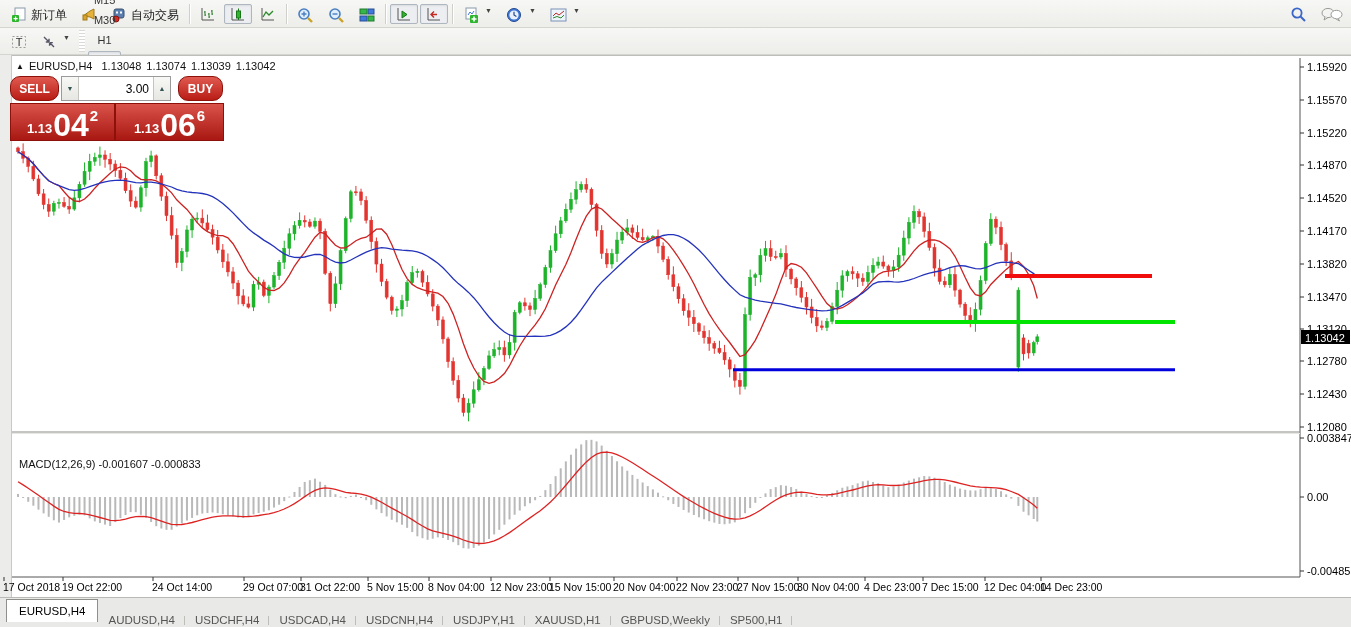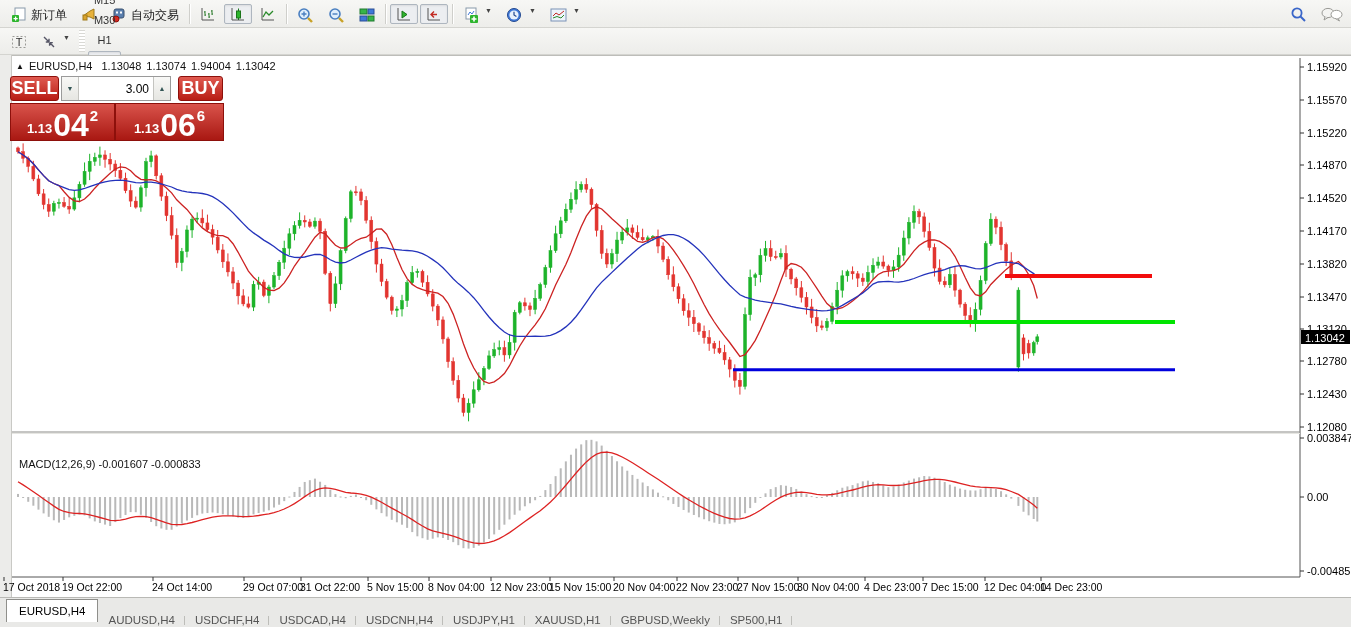--- a/index.html
+++ b/index.html
@@ -20,21 +20,21 @@
   #chartwin{position:absolute;left:0;top:55px;width:1351px;height:542px;background:#fff;border-top:1px solid #bdbdb9;}
   #leftmargin{position:absolute;left:0;top:55px;width:11px;height:542px;background:#ececea;border-right:1px solid #c9c9c5;}
   #chart-title{position:absolute;left:16px;top:60px;font-size:11px;color:#111;display:flex;gap:5px;align-items:center;}
   #chart-title .tri{font-size:8px;}
   #chart-title .sym{margin-right:4px;}
   #macd-label{position:absolute;left:19px;top:458px;font-size:11px;color:#111;}
   svg text{font-family:"Liberation Sans",sans-serif;}
   
   #trade-panel{position:absolute;left:10px;top:76px;width:218px;}
   .tp-row1{display:flex;height:25px;align-items:stretch;}
-  .redbtn{background:linear-gradient(#e05a50,#b81d15);border:1px solid #8d100b;border-radius:3px;color:#fff;font-weight:bold;font-size:18px;display:flex;align-items:center;justify-content:center;}
+  .redbtn{background:linear-gradient(#e05a50,#b81d15);border:1px solid #8d100b;border-radius:10px;color:#fff;font-weight:bold;font-size:12px;display:flex;align-items:center;justify-content:center;}
   #sell-btn{width:47px;}
   #buy-btn{width:43px;margin-left:7px;}
   .vol-group{display:flex;margin-left:2px;border:1px solid #9a9a9a;background:#84cc16;height:23px;box-sizing:border-box;align-self:center;height:25px;}
   .spin{width:16px;background:linear-gradient(#f8f8f6,#e6e6e2);display:flex;align-items:center;justify-content:center;font-size:7px;color:#355;}
   .spin.dn{border-right:1px solid #c4c4c0;}
   .spin.up{border-left:1px solid #c4c4c0;}
   .vol-input{width:70px;border:none;outline:none;text-align:right;font-size:12px;padding:0 4px 0 0;font-family:"Liberation Sans",sans-serif;}
   .tp-row2{display:flex;margin-top:2px;gap:0;height:38px;}
   .price-block{background:linear-gradient(#d9534b,#a91812);border:1px solid #8d100b;color:#fff;display:flex;align-items:flex-end;justify-content:center;box-sizing:border-box;}
   #sell-price{width:105px;}
@@ -906,21 +906,21 @@
         <line x1="1041" y1="577" x2="1041" y2="581" stroke="#333"></line>
         <text x="1040" y="591" font-size="10.5" fill="#000">14 Dec 23:00</text>
       </g>
     </svg>
 
   <div id="chart-title">
     <span class="tri">▲</span>
     <span class="sym">EURUSD,H4</span>
     <span>1.13048</span>
     <span>1.13074</span>
-    <span>1.94004</span>
+    <span>1.13039</span>
     <span>1.13042</span>
   </div>
 
   <div id="macd-label">MACD(12,26,9) -0.001607 -0.000833</div>
 
   <div id="trade-panel">
     <div class="tp-row1">
       <div class="redbtn" id="sell-btn">SELL</div>
       <div class="vol-group">
         <div class="spin dn">▼</div>

